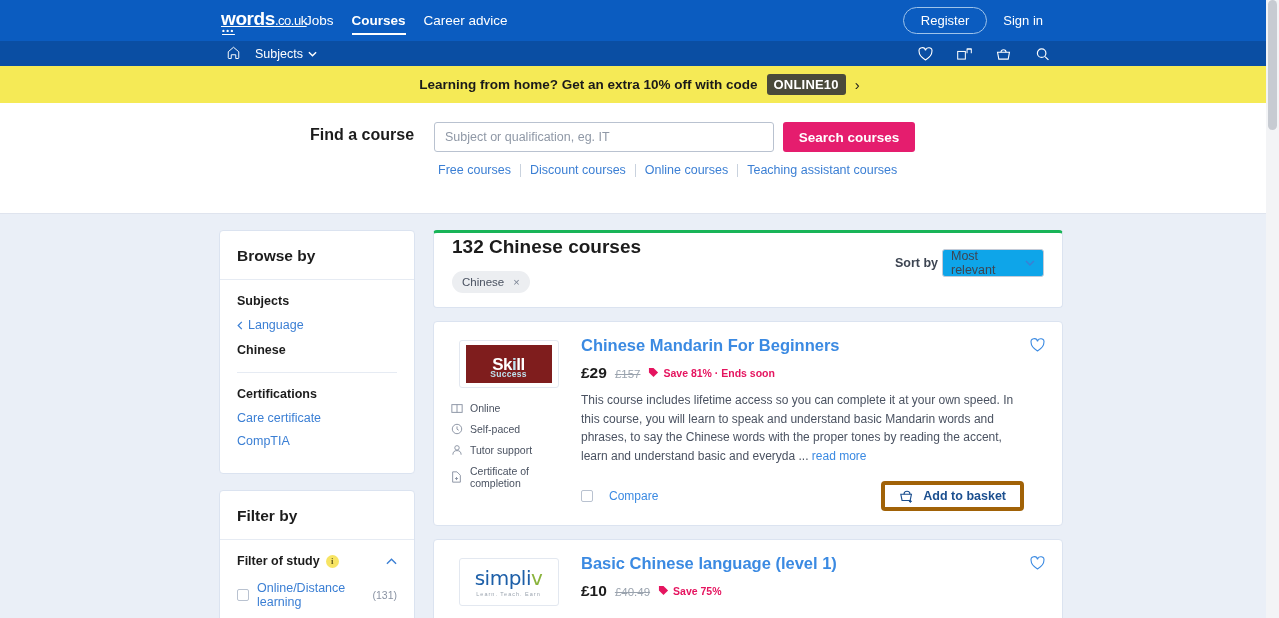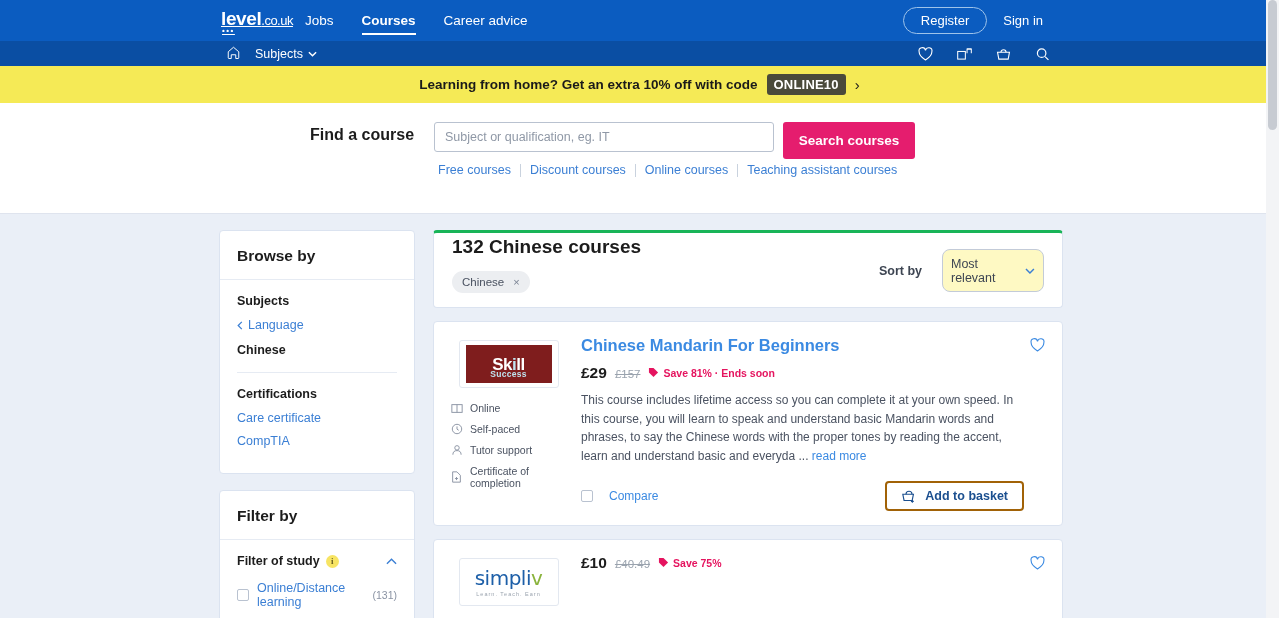--- a/index.html
+++ b/index.html
@@ -17,21 +17,21 @@
     display: flex; align-items: center;
     position: relative;
   }
   .logo {
     position: absolute; left: 221px; top: 9px;
     color: #fff; font-size: 19px; font-weight: 700; letter-spacing: -0.4px;
     line-height: 1;
   }
   .logo .dom { font-weight: 400; font-size: 13px; letter-spacing: -0.5px;}
   .logo .dots { display:block; font-size:8px; letter-spacing:1.5px; margin-top:-1px; margin-left:1px;}
-  .topnav { position: absolute; left: 305px; top: 0; height: 41px; display: flex; align-items: center; gap: 28px; }
+  .topnav { position: absolute; left: 305px; top: 0; height: 41px; display: flex; align-items: center; gap: 18px; }
   .topnav a {
     color: #fff; font-size: 13.5px; text-decoration: none; position: relative;
     height: 41px; display: flex; align-items: center;
   }
   .topnav a.active { font-weight: 700; }
   .topnav a.active::after {
     content: ""; position: absolute; left: 0; right: 0; bottom: 6px;
     height: 2px; background: #fff;
   }
   .topright { position: absolute; right: 236px; top: 0; height: 41px; display: flex; align-items: center; gap: 16px;}
@@ -82,21 +82,21 @@
     font-size: 16px; font-weight: 700; color: #1c1c1c;
   }
   .searchpanel .row { position: absolute; left: 434px; top: 19px; display: flex; }
   .searchpanel input[type=text] {
     width: 340px; height: 30px; border: 1px solid #b9c2d0; border-radius: 3px;
     padding: 0 10px; font-size: 12.5px; color: #333; outline: none;
     font-family: "Liberation Sans", sans-serif;
   }
   .searchpanel input[type=text]::placeholder { color: #8f98a6; }
   .btn-search {
-    margin-left: 9px; width: 132px; height: 37px;
+    margin-left: 9px; width: 132px; height: 30px;
     background: #e51d6e; color: #fff; border: none; border-radius: 3px;
     font-size: 13.5px; font-weight: 700; cursor: pointer;
     font-family: "Liberation Sans", sans-serif;
   }
   .quicklinks {
     position: absolute; left: 434px; top: 60px;
     display: flex; align-items: center; font-size: 12.5px;
   }
   .quicklinks a { color: #3b7fd4; text-decoration: none; padding: 0 9px; }
   .quicklinks a:first-child { padding-left: 4px; }
@@ -144,25 +144,25 @@
   }
   .chk-row .txt { font-size: 12.5px; color: #3b7fd4; }
   .chk-row .cnt { font-size: 10.5px; color: #8a93a3; }
 
   
   .results-card { border-top: 3px solid #18b458; }
   .results-head {
     padding: 3px 18px 14px; position: relative;
   }
   .results-title { font-size: 19px; font-weight: 700; color: #1c1c1c; }
-  .sortwrap { position: absolute; right: 18px; top: 16px; display: flex; align-items: center; gap: 20px; }
+  .sortwrap { position: absolute; right: 18px; top: 16px; display: flex; align-items: center; gap: 4px; }
   .sortwrap .sortlbl { font-size: 12.5px; font-weight: 700; color: #3d4552; }
   .sortsel {
-    border: 1px solid #c3cbd8; border-radius: 8px; background: #fef9c3;
-    height: 43px; width: 102px; padding: 0 8px;
+    border: 1px solid #c3cbd8; border-radius: 3px; background: #0ea5e9;
+    height: 28px; width: 102px; padding: 0 8px;
     display: flex; align-items: center; justify-content: space-between;
     font-size: 12.5px; color: #3d4552; cursor: pointer;
   }
   .chips { margin-top: 13px; display: flex; gap: 7px; }
   .chip {
     background: #eceef1; border-radius: 13px; padding: 5px 10px;
     font-size: 11.5px; color: #4a5261; display: flex; align-items: center; gap: 9px;
     cursor: pointer;
   }
   .chip .x { font-size: 11px; color: #7a8393; }
@@ -200,35 +200,35 @@
   .price-row { display: flex; align-items: baseline; gap: 8px; margin-bottom: 9px; }
   .price { font-size: 15.5px; font-weight: 700; color: #1c1c1c; }
   .price-old { font-size: 11.5px; color: #9aa3ae; text-decoration: line-through; }
   .save-tag { display: flex; align-items: center; gap: 4px; font-size: 10.5px; font-weight: 700; color: #e5145f; }
   .course-desc { font-size: 12px; color: #4a5261; line-height: 1.55; }
   .course-desc .rm { color: #3b8ae2; text-decoration: none; }
   .heart-fav { position: absolute; right: 0; top: 1px; cursor: pointer; }
   .course-actions { display: flex; align-items: center; justify-content: space-between; margin-top: 16px; }
   .compare { display: flex; align-items: center; gap: 16px; font-size: 12px; color: #3b8ae2; cursor: pointer;}
   .btn-basket {
-    border: 2px solid #a16207; background: #fff; border-radius: 4px;
+    border: 4px solid #a16207; background: #fff; border-radius: 4px;
     height: 30px; padding: 0 14px; display: flex; align-items: center; gap: 8px;
     font-size: 12.5px; font-weight: 700; color: #1b4f8f; cursor: pointer;
     font-family: "Liberation Sans", sans-serif;
   }
 
   .scrollbar { position: absolute; right: 0; top: 0; width: 13px; height: 618px; background: #f3f4f6; }
   .scrollbar .thumb { position: absolute; top: 0; left: 2px; width: 9px; height: 130px; background: #c7cbd2; border-radius: 5px; }
 </style>
 </head>
 <body>
 
 <div class="topbar">
   <a href="#" class="logo">
-    <span><span>level</span><span class="dom">.co.uk</span></span>
+    <span><span>words</span><span class="dom">.co.uk</span></span>
     <span class="dots">•••</span>
   </a>
   <nav class="topnav">
     <a href="#">Jobs</a>
     <a href="#" class="active">Courses</a>
     <a href="#">Career advice</a>
   </nav>
   <div class="topright">
     <button class="btn-register">Register</button>
     <a href="#" class="signin">Sign in</a>
@@ -457,20 +457,21 @@
           </div>
         </div>
 
       </div>
       <div class="course-main">
         <span class="heart-fav">
           <svg width="17" height="16" viewBox="0 0 20 18" fill="none" stroke="#3b8ae2" stroke-width="1.3">
               <path d="M10 16S2.5 11.3 2.5 6.3A3.8 3.8 0 0 1 10 4.6a3.8 3.8 0 0 1 7.5 1.7C17.5 11.3 10 16 10 16z"></path>
             </svg>
         </span>
+        <a href="#" class="course-title">Basic Chinese language (level 1)</a>
         <div class="price-row">
           <span class="price">£10</span>
           <span class="price-old">£40.49</span>
           <span class="save-tag">
             <svg width="11" height="11" viewBox="0 0 12 12" fill="#e5145f">
                 <path d="M1 1h5l5 5-5 5-5-5z"></path>
               </svg>
             <span>Save 75%</span>
           </span>
         </div>

